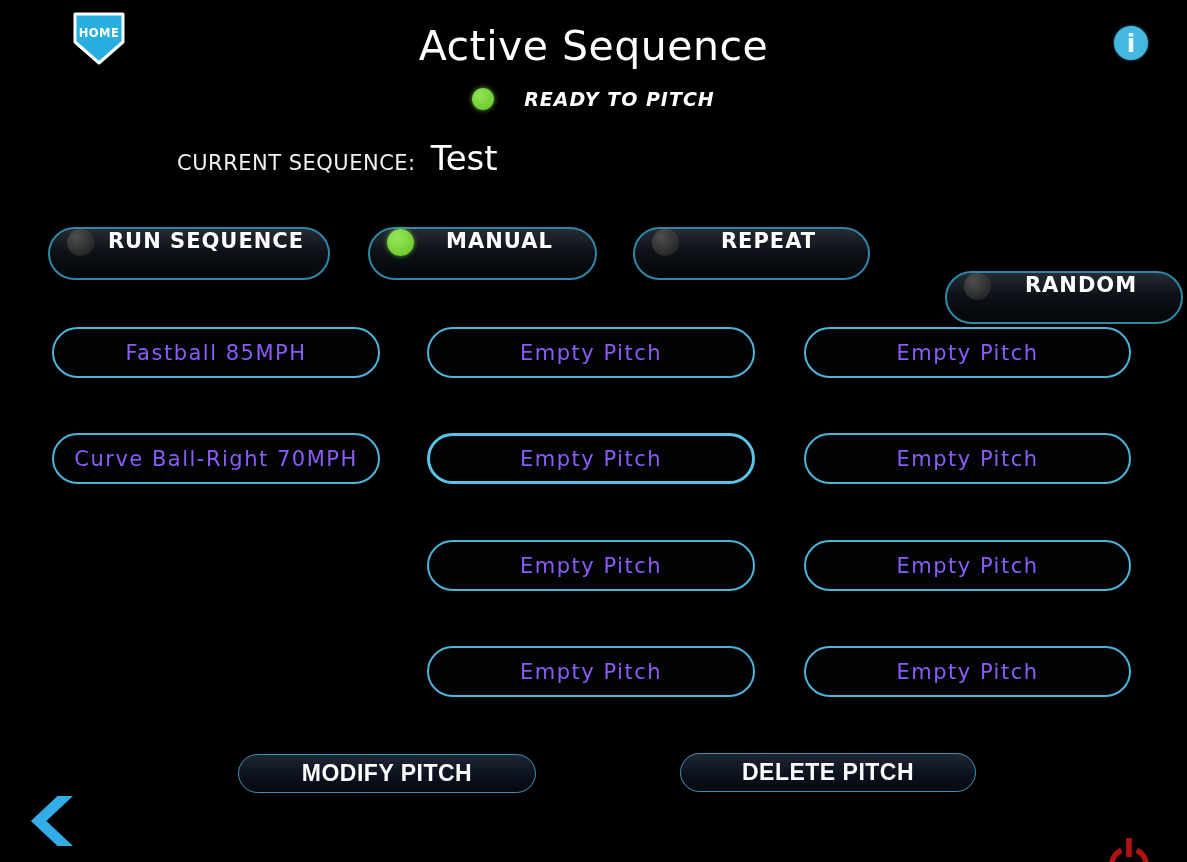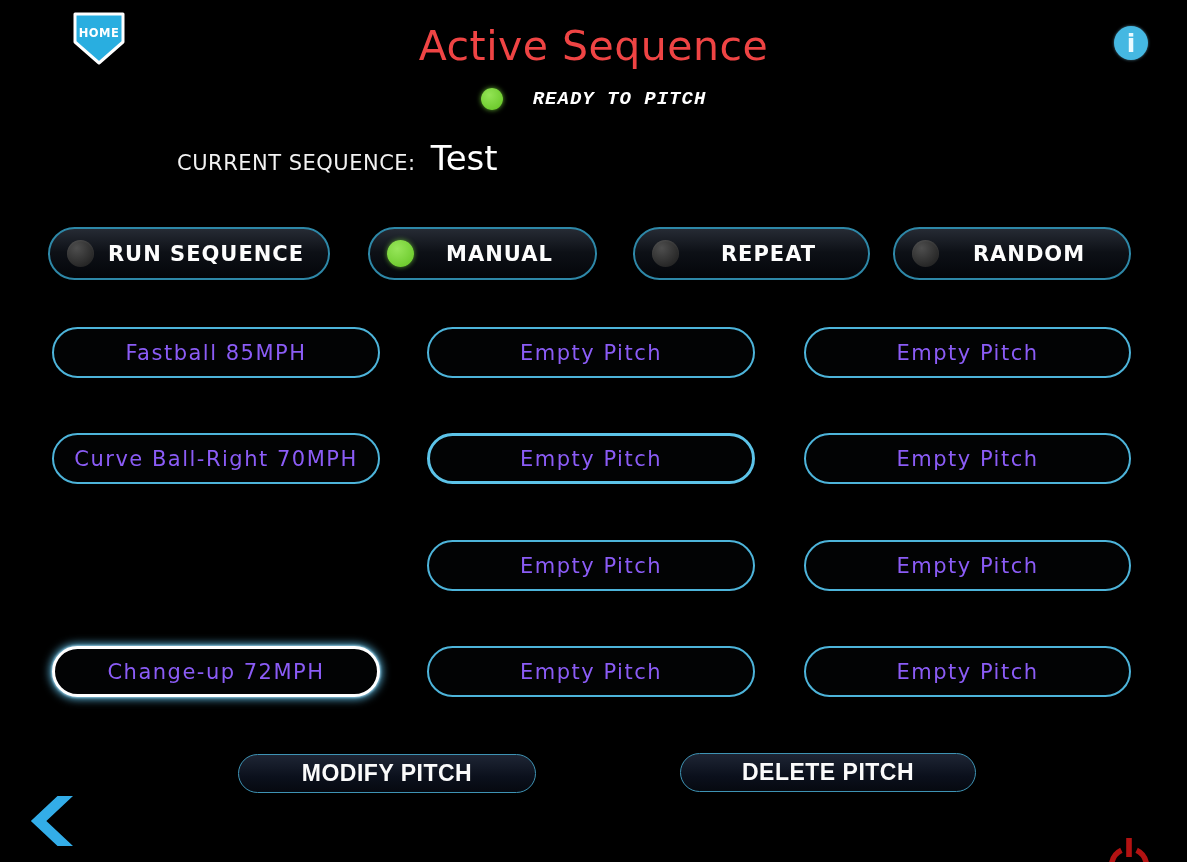--- a/index.html
+++ b/index.html
@@ -8,71 +8,71 @@
     position:relative; width:1187px; height:862px;
     background:#000; overflow:hidden;
     font-family:"DejaVu Sans", sans-serif; color:#fff;
     user-select:none;
   }
 
   
   .home-btn { position:absolute; left:37px; top:11px; width:56px; height:56px; cursor:pointer;margin-left:34px; }
   .page-title {
     position:absolute; left:0; right:0; top:22px; text-align:center;
-    font-size:41px; font-weight:400; color:#ef4444; letter-spacing:0.5px;
+    font-size:41px; font-weight:400; color:#ffffff; letter-spacing:0.5px;
   }
   .info-btn {
     position:absolute; left:1114px; top:26px; width:34px; height:34px;
     border-radius:50%; background:#45b8e2; color:#eafaff;
     display:flex; align-items:center; justify-content:center;
     font-size:25px; font-weight:700; cursor:pointer;
     box-shadow:0 0 3px rgba(120,200,235,.6);
   }
 
   
   .status-row {
     position:absolute; left:0; right:0; top:88px;
-    display:flex; align-items:center; justify-content:center; gap:30px;font-family:Liberation Mono, monospace;
+    display:flex; align-items:center; justify-content:center; gap:30px;
   }
   .status-dot {
     width:22px; height:22px; border-radius:50%;
     background:radial-gradient(circle at 38% 32%, #93e455, #6ecb2e 75%);
     box-shadow:0 0 5px rgba(120,215,60,.8);
   }
   .status-text { font-size:19px; font-weight:700; font-style:italic; letter-spacing:1px; }
 
   
   .seq-row { position:absolute; left:177px; top:138px; display:flex; align-items:baseline; }
   .seq-label { font-size:21px; letter-spacing:0.5px; color:#f2f2f2; }
   .seq-name  { font-size:34px; font-weight:400; margin-left:15px; color:#fff; }
 
   
   .mode {
     position:absolute; top:227px; height:53px; border-radius:27px;
     border:2px solid #2e88a8;
     background:linear-gradient(180deg,#262b34 0%,#0d1016 48%,#04060a 100%);
-    display:flex; align-items:center; cursor:pointer;
+    display:flex; align-items:flex-start; cursor:pointer;
   }
   .mode .dot {
     position:absolute; left:17px; width:27px; height:27px; border-radius:50%;
     background:radial-gradient(circle at 36% 30%, #4e4e4e, #262626 75%);
     box-shadow:inset 0 1px 2px rgba(255,255,255,.08);
   }
   .mode.selected .dot {
     background:radial-gradient(circle at 38% 32%, #97e65a, #6ecb2e 78%);
     box-shadow:0 0 5px rgba(120,215,60,.7);
   }
   .mode .mode-label {
     flex:1; text-align:center; padding-left:34px;
     font-size:21px; font-weight:700; letter-spacing:1px; color:#fdfdfd;
   }
   .mode-run    { left:48px;  width:282px; }
   .mode-manual { left:368px; width:229px; }
   .mode-repeat { left:633px; width:237px; }
-  .mode-random { left:893px; width:238px; }
+  .mode-random { left:945px; width:238px;margin-top:44px; }
 
   
   .pitch {
     position:absolute; height:51px; border-radius:26px;
     border:2px solid #4db4da; background:#020304;
     display:flex; align-items:center; justify-content:center;
     font-size:21px; letter-spacing:1.5px; color:#8b5cf6; cursor:pointer;
   }
   .c1 { left:52px;  width:328px; }
   .c2 { left:427px; width:328px; }
@@ -154,21 +154,20 @@
   <div class="pitch r1 c2">Empty Pitch</div>
   <div class="pitch r1 c3">Empty Pitch</div>
 
   <div class="pitch r2 c1">Curve Ball-Right 70MPH</div>
   <div class="pitch r2 c2 highlight">Empty Pitch</div>
   <div class="pitch r2 c3">Empty Pitch</div>
 
   <div class="pitch r3 c2">Empty Pitch</div>
   <div class="pitch r3 c3">Empty Pitch</div>
 
-  <div class="pitch r4 c1 selected">Change-up 72MPH</div>
   <div class="pitch r4 c2">Empty Pitch</div>
   <div class="pitch r4 c3">Empty Pitch</div>
 
   <div class="action action-modify">MODIFY PITCH</div>
   <div class="action action-delete">DELETE PITCH</div>
 
   <div class="back-btn"></div>
 
   <div class="stop-btn">
     <svg viewBox="0 0 48 58" width="48" height="58">

